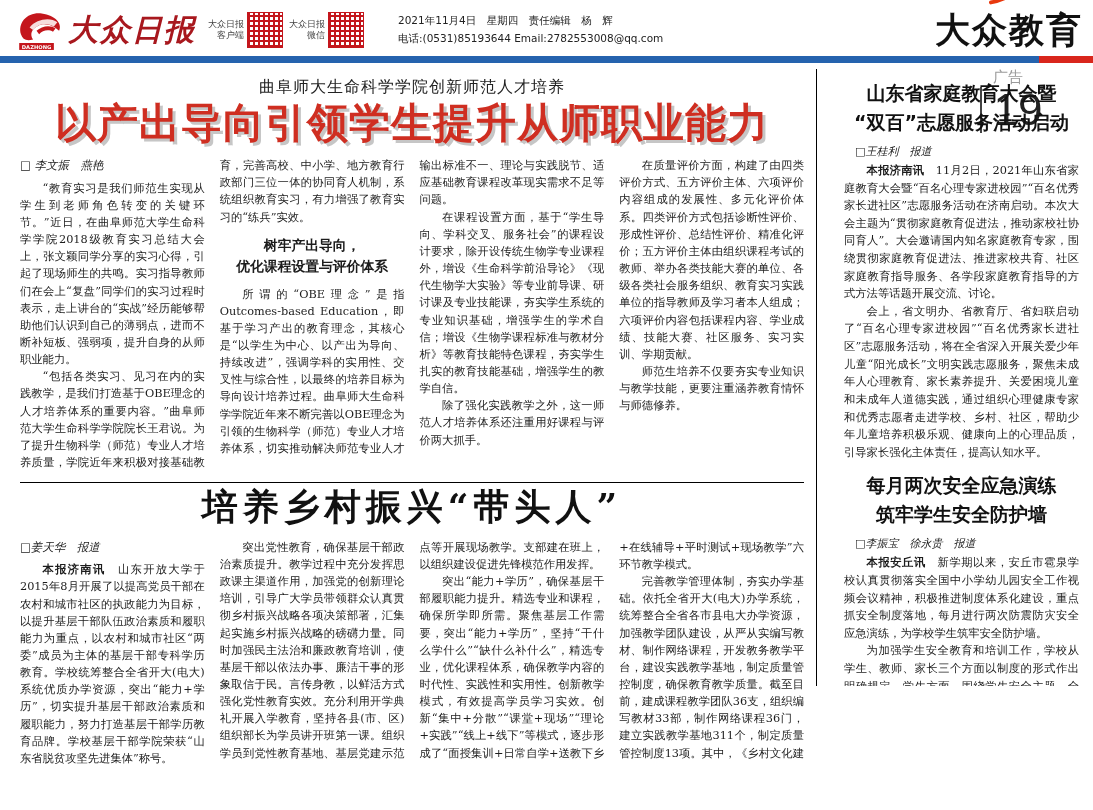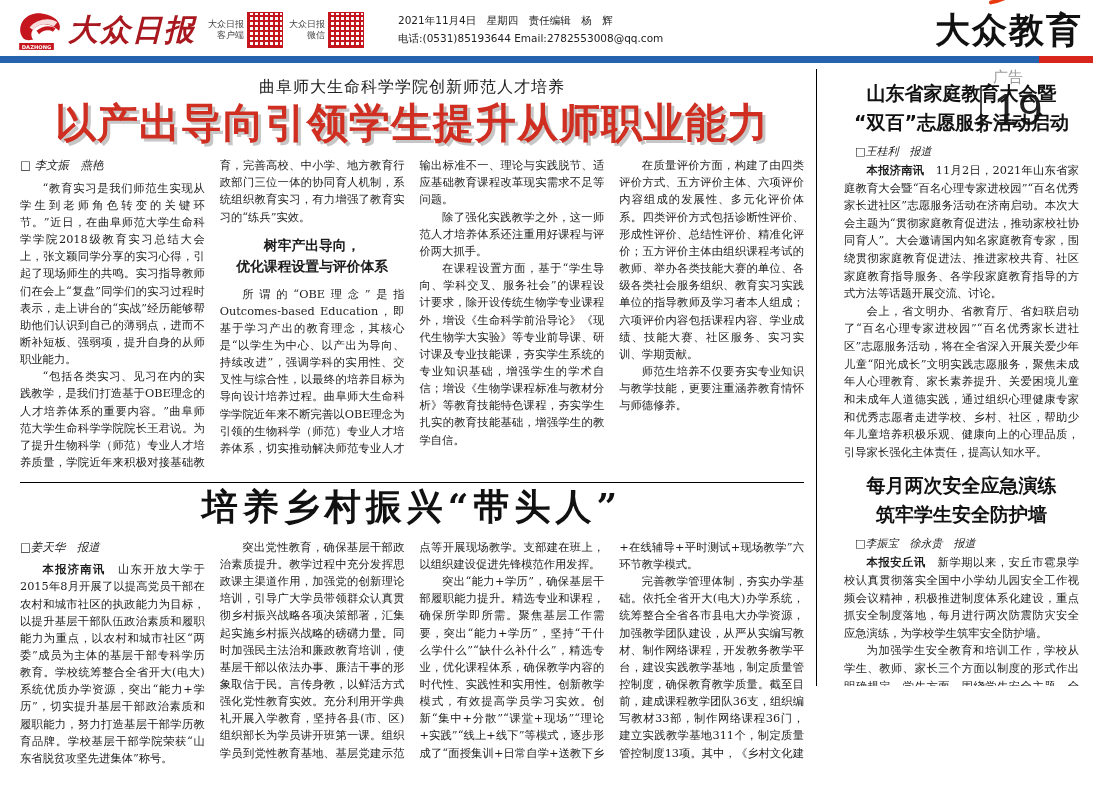--- a/index.html
+++ b/index.html
@@ -121,22 +121,22 @@
         <div class="headline-red">以产出导向引领学生提升从师职业能力</div>
         <div class="article-body">
           <p class="byline-p">□ 李文振　燕艳</p>
           <p>“教育实习是我们师范生实现从学生到老师角色转变的关键环节。”近日，在曲阜师范大学生命科学学院2018级教育实习总结大会上，张文颖同学分享的实习心得，引起了现场师生的共鸣。实习指导教师们在会上“复盘”同学们的实习过程时表示，走上讲台的“实战”经历能够帮助他们认识到自己的薄弱点，进而不断补短板、强弱项，提升自身的从师职业能力。</p>
           <p>“包括各类实习、见习在内的实践教学，是我们打造基于OBE理念的人才培养体系的重要内容。”曲阜师范大学生命科学学院院长王君说。为了提升生物科学（师范）专业人才培养质量，学院近年来积极对接基础教育，完善高校、中小学、地方教育行政部门三位一体的协同育人机制，系统组织教育实习，有力增强了教育实习的“练兵”实效。</p>
           <p class="subhead">
             <span>树牢产出导向，</span><br>
             <span>优化课程设置与评价体系</span>
           </p>
           <p>所谓的“OBE理念”是指Outcomes-based Education，即基于学习产出的教育理念，其核心是“以学生为中心、以产出为导向、持续改进”，强调学科的实用性、交叉性与综合性，以最终的培养目标为导向设计培养过程。曲阜师大生命科学学院近年来不断完善以OBE理念为引领的生物科学（师范）专业人才培养体系，切实推动解决师范专业人才输出标准不一、理论与实践脱节、适应基础教育课程改革现实需求不足等问题。</p>
+          <p>在课程设置方面，基于“学生导向、学科交叉、服务社会”的课程设计要求，除开设传统生物学专业课程外，增设《生命科学前沿导论》《现代生物学大实验》等专业前导课、研讨课及专业技能课，夯实学生系统的专业知识基础，增强学生的学术自信；增设《生物学课程标准与教材分析》等教育技能特色课程，夯实学生扎实的教育技能基础，增强学生的教学自信。</p>
           <p>除了强化实践教学之外，这一师范人才培养体系还注重用好课程与评价两大抓手。</p>
-          <p>在课程设置方面，基于“学生导向、学科交叉、服务社会”的课程设计要求，除开设传统生物学专业课程外，增设《生命科学前沿导论》《现代生物学大实验》等专业前导课、研讨课及专业技能课，夯实学生系统的专业知识基础，增强学生的学术自信；增设《生物学课程标准与教材分析》等教育技能特色课程，夯实学生扎实的教育技能基础，增强学生的教学自信。</p>
           <p>在质量评价方面，构建了由四类评价方式、五方评价主体、六项评价内容组成的发展性、多元化评价体系。四类评价方式包括诊断性评价、形成性评价、总结性评价、精准化评价；五方评价主体由组织课程考试的教师、举办各类技能大赛的单位、各级各类社会服务组织、教育实习实践单位的指导教师及学习者本人组成；六项评价内容包括课程内容、学业成绩、技能大赛、社区服务、实习实训、学期贡献。</p>
           <p>师范生培养不仅要夯实专业知识与教学技能，更要注重涵养教育情怀与师德修养。</p>
 
         </div>
       </div>
 
       <hr class="rule">
 
       <div>
         <div class="headline-black">培养乡村振兴“带头人”</div>

